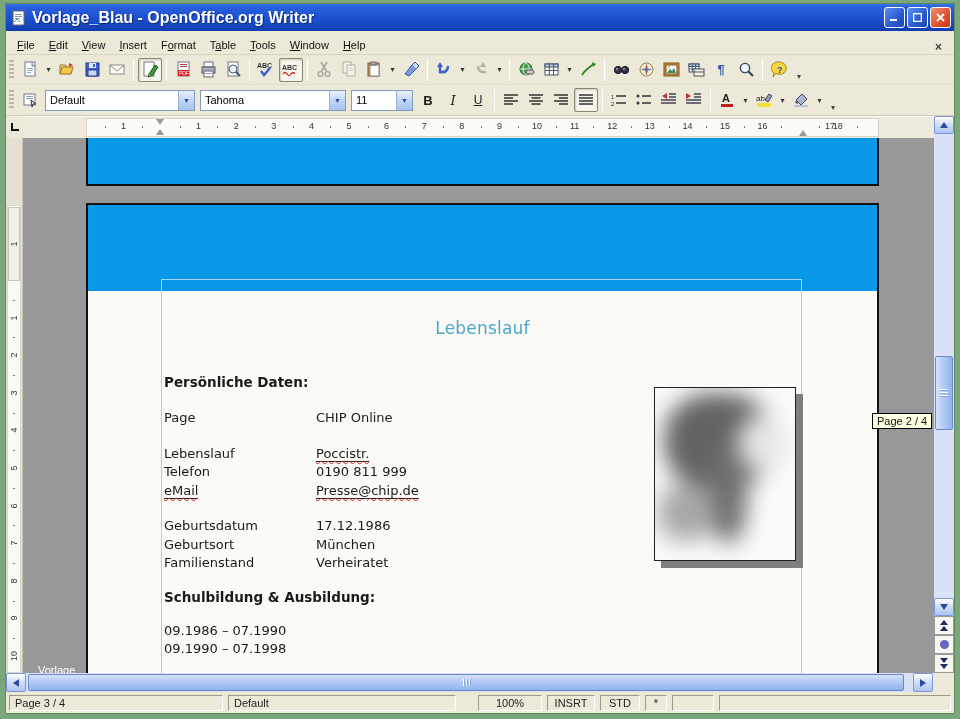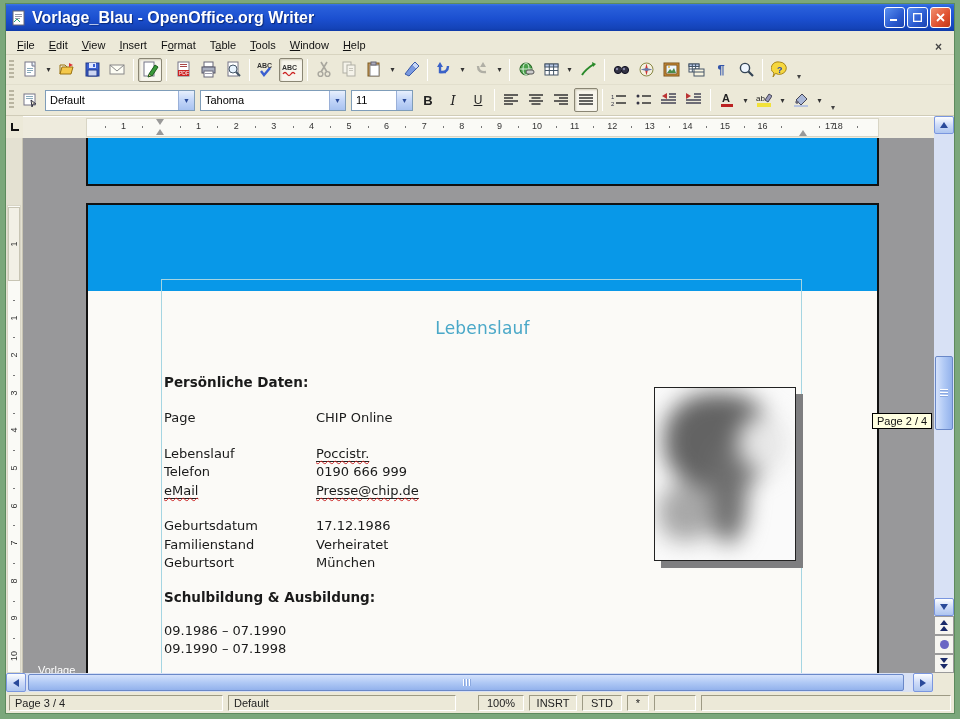--- a/index.html
+++ b/index.html
@@ -562,26 +562,26 @@
       <div class="page3">
         <div class="band3"></div>
         <div class="tframe">
           <div class="tcontent">
             <div class="doc-heading">Lebenslauf</div>
             <div class="doc-subtitle">Persönliche Daten:</div>
             <div class="rows" id="personal-rows">
                 <div class="doc-row"><span class="doc-label">Page</span><span class="doc-value">CHIP Online</span></div>
                 <div class="doc-spacer"></div>
                 <div class="doc-row"><span class="doc-label">Lebenslauf</span><span class="doc-value"><span class="ul"><span class="sq">Poccistr.</span></span></span></div>
-                <div class="doc-row"><span class="doc-label">Telefon</span><span class="doc-value">0190 666 999</span></div>
+                <div class="doc-row"><span class="doc-label">Telefon</span><span class="doc-value">0190 811 999</span></div>
                 <div class="doc-row"><span class="doc-label"><span class="ul"><span class="sq">eMail</span></span></span><span class="doc-value"><span class="ul"><span class="sq">Presse@chip.de</span></span></span></div>
                 <div class="doc-spacer"></div>
                 <div class="doc-row"><span class="doc-label">Geburtsdatum</span><span class="doc-value">17.12.1986</span></div>
+                <div class="doc-row"><span class="doc-label">Geburtsort</span><span class="doc-value">München</span></div>
                 <div class="doc-row"><span class="doc-label">Familienstand</span><span class="doc-value">Verheiratet</span></div>
-                <div class="doc-row"><span class="doc-label">Geburtsort</span><span class="doc-value">München</span></div>
               </div>
             <div class="edu-title">Schulbildung &amp; Ausbildung:</div>
             <div class="edu-rows" id="edu-rows">
                 <div class="doc-row">09.1986 – 07.1990</div>
                 <div class="doc-row">09.1990 – 07.1998</div>
               </div>
           </div>
         </div>
       </div>
       <div class="photo">
@@ -627,21 +627,21 @@
     <span class="sbtn">
         <span class="tri right"></span>
       </span>
     <span class="hcorner"></span>
   </div>
 
   <div class="status" id="status-bar">
       <span class="sfield" style="width: 214px;">Page 3 / 4</span>
       <span class="sfield" style="width: 228px;">Default</span>
       <span class="sgap" style="width: 12px;"></span>
-      <span class="sfield c" style="width: 46px;">100%</span>
+      <span class="sfield c" style="width: 64px;">100%</span>
       <span class="sfield c" style="width: 48px;">INSRT</span>
       <span class="sfield c" style="width: 40px;">STD</span>
       <span class="sfield c" style="width: 22px;">*</span>
       <span class="sfield" style="width: 42px;">&nbsp;</span>
       <span class="sfield" style="flex: 1 1 0%;">&nbsp;</span>
     </div>
 
 </div>
 
 </body></html>

